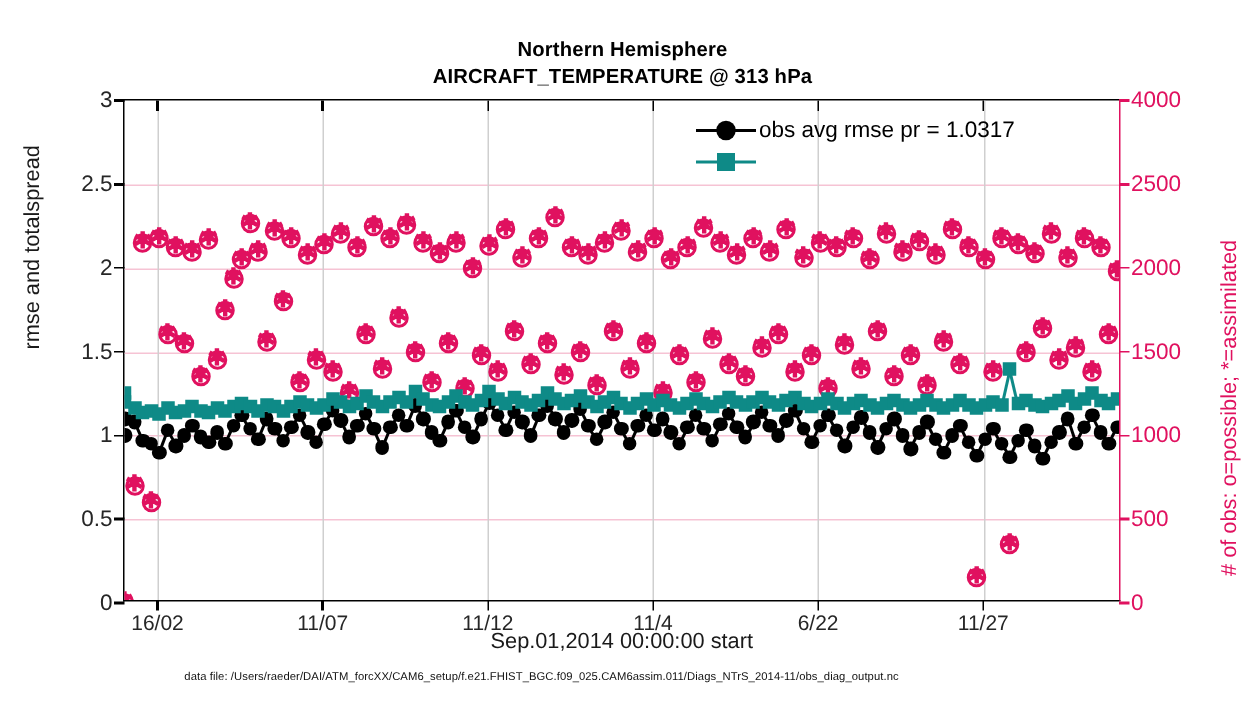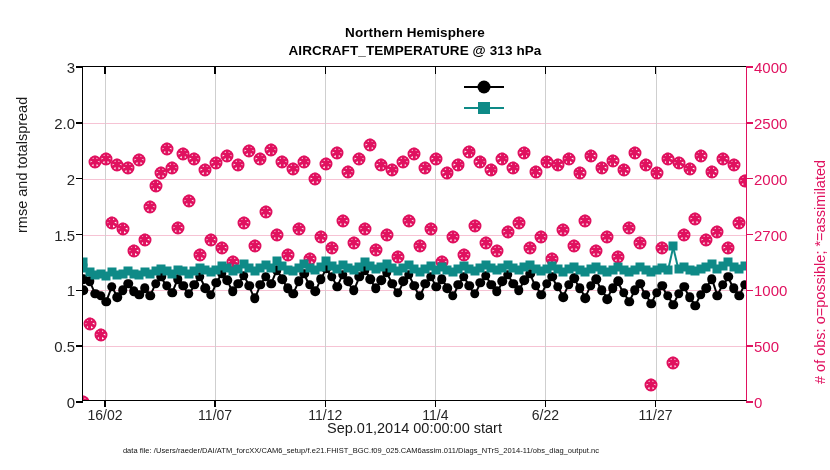--- a/index.html
+++ b/index.html
@@ -1067,31 +1067,31 @@
       <div class="ylab-left" style="top: 335px;">0</div>
       <div class="tick-l" style="top: 278.467px;"></div>
       <div class="ylab-left" style="top: 279.167px;">0.5</div>
       <div class="tick-l" style="top: 222.633px;"></div>
       <div class="ylab-left" style="top: 223.333px;">1</div>
       <div class="tick-l" style="top: 166.8px;"></div>
       <div class="ylab-left" style="top: 167.5px;">1.5</div>
       <div class="tick-l" style="top: 110.967px;"></div>
       <div class="ylab-left" style="top: 111.667px;">2</div>
       <div class="tick-l" style="top: 55.1333px;"></div>
-      <div class="ylab-left" style="top: 55.8333px;">2.0</div>
+      <div class="ylab-left" style="top: 55.8333px;">2.5</div>
       <div class="tick-l" style="top: -0.7px;"></div>
       <div class="ylab-left" style="top: 0px;">3</div>
       <div class="tick-r" style="top: 334.2px;"></div>
       <div class="ylab-right" style="top: 335px;">0</div>
       <div class="tick-r" style="top: 278.367px;"></div>
       <div class="ylab-right" style="top: 279.167px;">500</div>
       <div class="tick-r" style="top: 222.533px;"></div>
       <div class="ylab-right" style="top: 223.333px;">1000</div>
       <div class="tick-r" style="top: 166.7px;"></div>
-      <div class="ylab-right" style="top: 167.5px;">2700</div>
+      <div class="ylab-right" style="top: 167.5px;">1500</div>
       <div class="tick-r" style="top: 110.867px;"></div>
       <div class="ylab-right" style="top: 111.667px;">2000</div>
       <div class="tick-r" style="top: 55.0333px;"></div>
       <div class="ylab-right" style="top: 55.8333px;">2500</div>
       <div class="tick-r" style="top: -0.8px;"></div>
       <div class="ylab-right" style="top: 0px;">4000</div>
       <div class="tick-b" style="left: 21.3199px;"></div>
       <div class="tick-t" style="left: 21.3199px;"></div>
       <div class="xlab-tick" style="left: 22.0199px;">16/02</div>
       <div class="tick-b" style="left: 131.419px;"></div>
@@ -1114,20 +1114,21 @@
   <div class="axis-title-left">rmse and totalspread</div>
   <div class="axis-title-right"># of obs: o=possible; *=assimilated</div>
   <div class="axis-title-bottom">Sep.01,2014 00:00:00 start</div>
 
   <div class="legend" id="legend">
       <div class="legend-row">
         <div class="legend-sample">
           <div class="lseg" style="background: rgb(0, 0, 0);"></div>
           <div class="lmk mk-circle" style="background: rgb(0, 0, 0);"></div>
         </div>
+        <div class="legend-text">obs avg rmse pr = 1.0317</div>
       </div>
       <div class="legend-row">
         <div class="legend-sample">
           <div class="lseg" style="background: rgb(14, 138, 135);"></div>
           <div class="lmk mk-square" style="background: rgb(14, 138, 135);"></div>
         </div>
       </div>
     </div>
 
   <div class="footer">data file: /Users/raeder/DAI/ATM_forcXX/CAM6_setup/f.e21.FHIST_BGC.f09_025.CAM6assim.011/Diags_NTrS_2014-11/obs_diag_output.nc</div>

